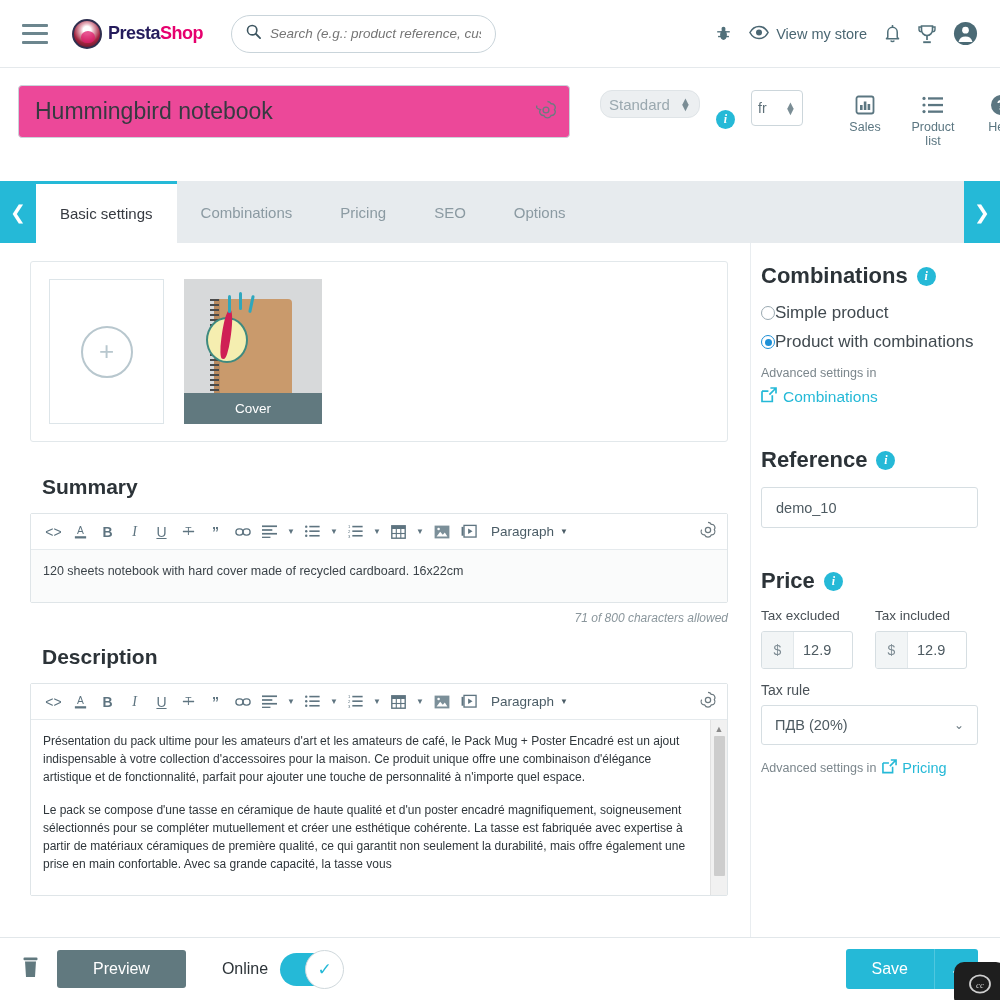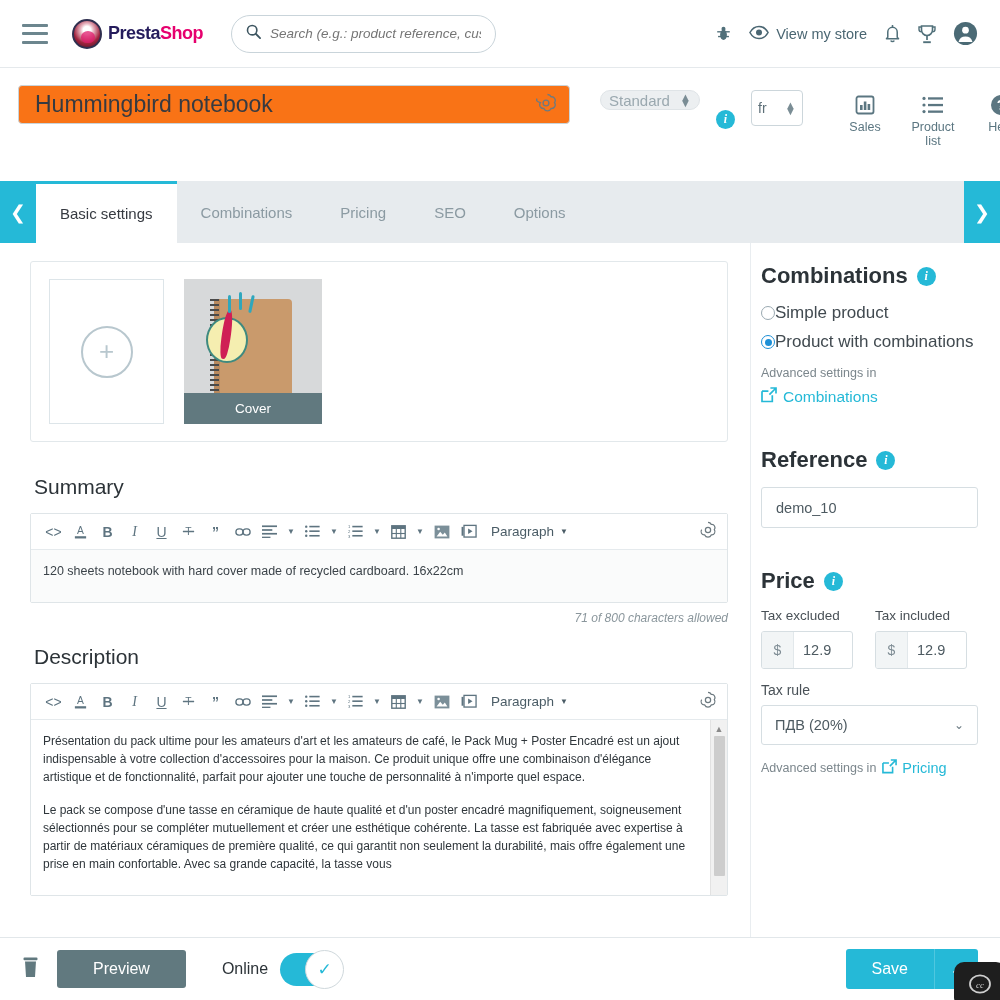--- a/index.html
+++ b/index.html
@@ -44,30 +44,30 @@
   .topnav-right { margin-left: auto; display: flex; align-items: center; gap: 17px; }
   .tn-icon { color: #51707a; display: flex; align-items: center; cursor: pointer; }
   .viewstore { display: flex; align-items: center; gap: 7px; color: #4a6672;
     font-size: 14.5px; cursor: pointer; }
 
   
   .prodhead { height: 113px; background:#fff; display:flex; align-items:flex-start;
      padding: 17px 18px 0 18px; }
   .title-wrap { position: relative; width: 552px; flex: 0 0 auto; }
   .title-input {
-    width: 100%; height: 39px; border: 1px solid #c9d4da; border-radius: 4px;
+    width: 100%; height: 53px; border: 1px solid #c9d4da; border-radius: 4px;
     font-size: 23px; color: #363a41; padding: 0 46px 0 16px; outline: none;
-    font-family: "Liberation Sans", sans-serif; background:#f97316;
+    font-family: "Liberation Sans", sans-serif; background:#ec4899;
   }
   .ai-badge { position: absolute; right: 14px; top: 50%; transform: translateY(-50%);
      color: #6d7a80; }
 
   .hd-controls { display:flex; align-items:flex-start; margin-left: 30px; gap: 16px; padding-top:5px;}
   .sel-standard {
-    width: 100px; height: 20px; background:#eceff1; border:1px solid #dfe4e7; border-radius: 12px;
+    width: 100px; height: 28px; background:#eceff1; border:1px solid #dfe4e7; border-radius: 12px;
     display:flex; align-items:center; padding: 0 8px; color:#9aa8af; font-size:15px;
     justify-content: space-between; cursor: pointer;
   }
   .sel-lang {
     width: 52px; height: 36px; background:#fff; border:1px solid #ccd6db; border-radius: 4px;
     display:flex; align-items:center; padding: 0 6px; color:#5d6f78; font-size:14px;
     justify-content: space-between; cursor: pointer;
   }
   .updown { display:flex; flex-direction:column; line-height:.55; font-size:11px; color:#7a8d95; }
   .info-dot {
@@ -108,21 +108,21 @@
   .nb-spiral { position:absolute; left:26px; top:20px; width:9px; height:98px;
       background: repeating-linear-gradient(180deg,#4a4a4a 0 2px,transparent 2px 5px); }
   .nb-oval { position:absolute; left:22px; top:38px; width:42px; height:46px; border-radius:50%;
       background:#f5eeb0; border:2px solid #3f8a80; }
   .nb-bird { position:absolute; left:38px; top:30px; width:9px; height:50px; background:#cf1f55;
       border-radius: 50% 50% 40% 40%; transform: rotate(8deg); }
   .nb-feath { position:absolute; width:3px; height:18px; background:#2fa7bd; border-radius:2px;}
   .cover-label { position:absolute; bottom:0; left:0; right:0; height: 31px; background:#61797f;
       color:#fff; font-size: 13.5px; display:flex; align-items:center; justify-content:center;text-align:right; }
 
-  .sec-title { font-size: 21px; font-weight: normal; color:#2c3338; margin: 33px 0 14px 4px; }
+  .sec-title { font-size: 21px; font-weight: bold; color:#2c3338; margin: 33px 0 14px 12px; }
 
   .editor { border:1px solid #dfe5e8; border-radius:2px; }
   .etoolbar { height: 36px; border-bottom:1px solid #e5eaed; display:flex; align-items:center;
      padding: 0 10px; gap: 2px; background:#fff; }
   .ebtn { width: 25px; height: 26px; display:flex; align-items:center; justify-content:center;
      color:#5e7480; cursor:pointer; font-size: 14px; }
   .caret { font-size: 8px; color:#5e7480; width: 14px; text-align:center; cursor:pointer; }
   .epar { color:#4a5c66; font-size: 13.5px; display:flex; align-items:center; gap:6px;
      margin-left: 8px; cursor:pointer; white-space:nowrap;}
   .eai { margin-left: auto; color:#6d7a80; cursor:pointer; }

